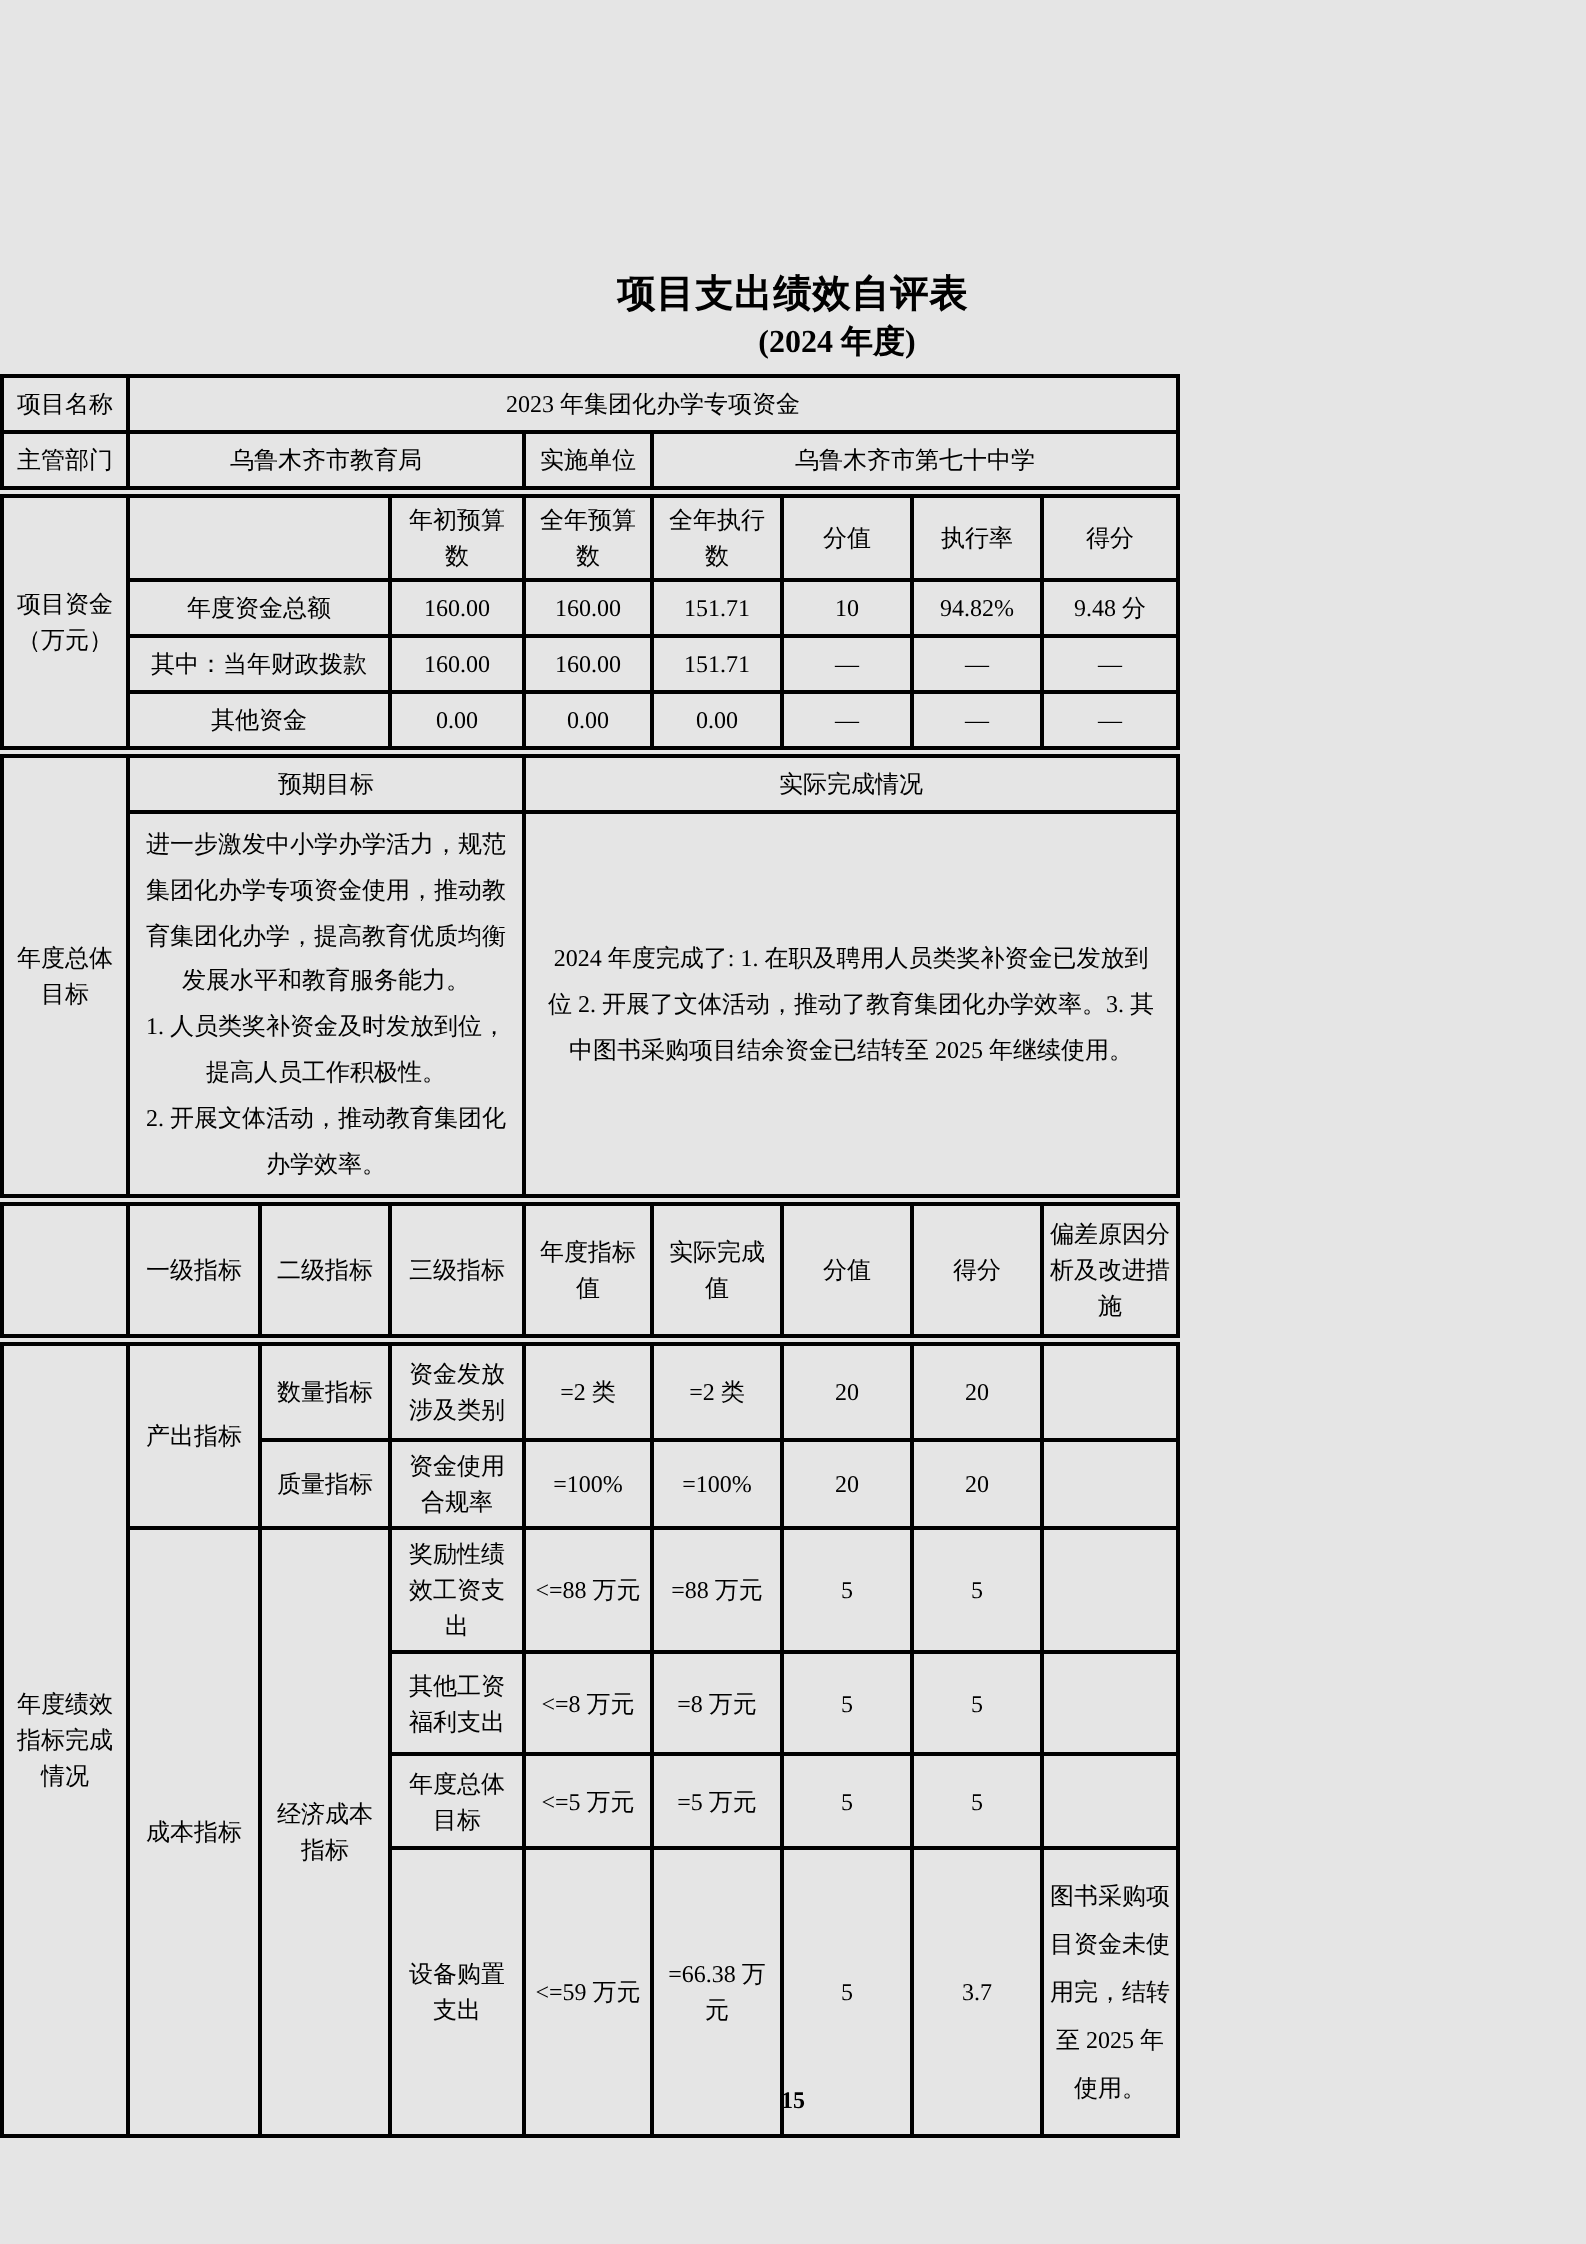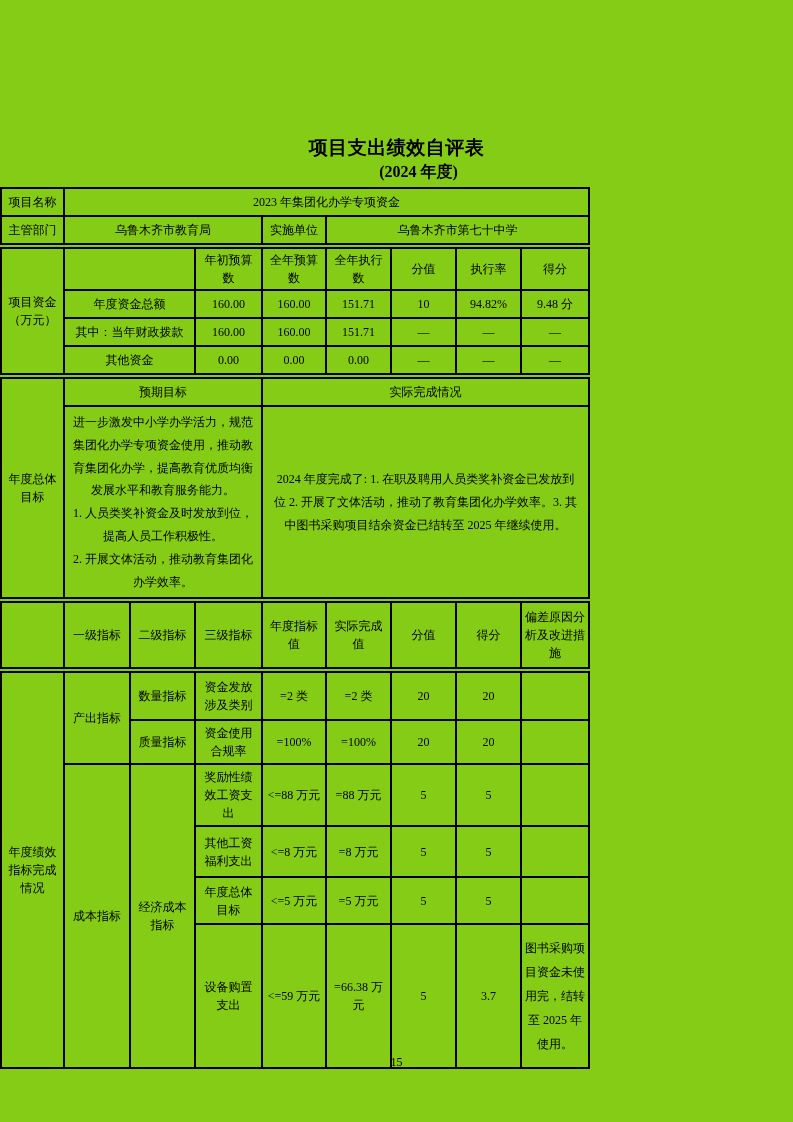--- a/index.html
+++ b/index.html
@@ -1,17 +1,17 @@
 <!DOCTYPE html>
 <html><head>
 <meta charset="utf-8">
 <style>
   html,body{margin:0;padding:0;background:#888;}
   .page{
-    width:793px;height:1122px;background:#84cc16;margin:0 auto;
+    width:793px;height:1122px;background:#e5e5e5;margin:0 auto;
     font-family:"Liberation Serif","DejaVu Serif",serif;color:#000;
     position:relative;overflow:hidden;
   }
   .doc-title{
     padding-top:138px;text-align:center;font-size:19px;font-weight:600;
     letter-spacing:0.5px;line-height:20px;
   }
   .doc-subtitle{
     text-align:center;font-size:16px;font-weight:600;line-height:18px;margin-top:5px;padding-left:44px;
   }
@@ -34,22 +34,22 @@
   .h42{height:42px;} .h38{height:38px;} .h56{height:56px;}
   .h45{height:45px;} .h41{height:41px;} .h138{height:138px;}
   .h162{height:162px;}
 
   td.goal-text{
     text-align:center;vertical-align:middle;padding:4px 8px;line-height:1.9;
   }
   td.goal-text p{margin:0;}
   td.remark{line-height:2;padding:2px 2px;}
   .page-number{
-    position:absolute;left:0;right:0;bottom:52px;text-align:center;
-    font-size:12px;font-weight:400;
+    position:absolute;left:0;right:0;bottom:64px;text-align:center;
+    font-size:12px;font-weight:700;
   }
 </style>
 </head>
 <body>
 
 <div class="page">
 
   <div class="doc-title">项目支出绩效自评表</div>
   <div class="doc-subtitle">(2024 年度)</div>
 

